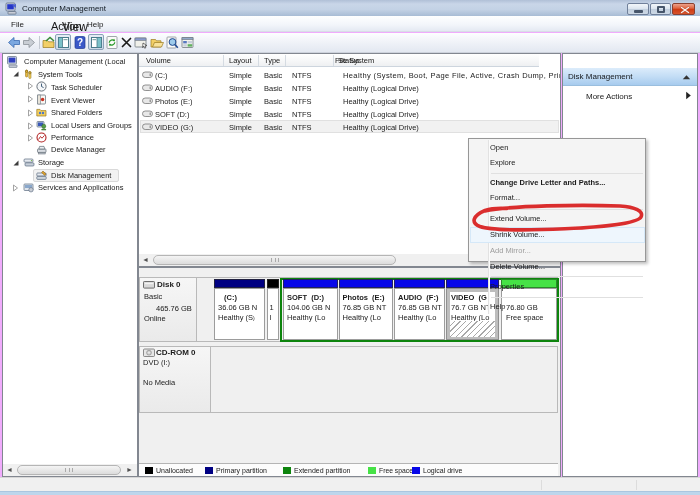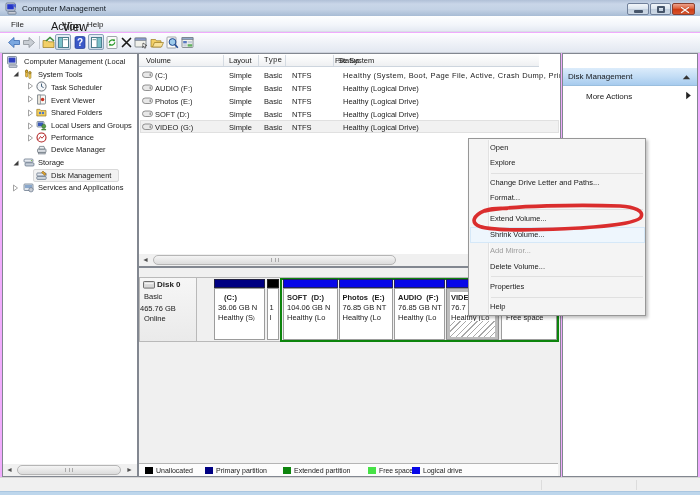--- a/index.html
+++ b/index.html
@@ -235,21 +235,21 @@
         </div>
     </div>
   </div>
 
   <div class="pane" id="listpane" style="left:138px;top:53px;width:423px;height:214px;overflow:hidden;">
 
     <div class="abs" style="left:0;top:0;width:400px;height:13px;
       background:linear-gradient(180deg,#ffffff 0%,#f7f8f9 50%,#eef0f2 100%);border-bottom:1px solid #cdd5de;">
       <div class="txt" style="left:7px;top:2px;">Volume</div>
       <div class="txt" style="left:90px;top:2px;">Layout</div>
-      <div class="txt" style="left:125px;top:2px;font-family:Liberation Mono, monospace;">Type</div>
+      <div class="txt" style="left:125px;top:2px;">Type</div>
       <div class="txt" style="left:152px;top:2px;padding-left:44px;">File System</div>
       <div class="txt" style="left:199px;top:2px;">Status</div>
       <div class="abs" style="left:84px;top:1px;width:1px;height:11px;background:#d5dbe2;"></div>
       <div class="abs" style="left:119px;top:1px;width:1px;height:11px;background:#d5dbe2;"></div>
       <div class="abs" style="left:146px;top:1px;width:1px;height:11px;background:#d5dbe2;"></div>
       <div class="abs" style="left:194px;top:1px;width:1px;height:11px;background:#d5dbe2;"></div>
     </div>
 
     <div class="abs" style="left:0;top:14px;width:421px;height:13px;">
       <svg class="abs" style="left:3px;top:3px" width="11" height="8" viewBox="0 0 11 8">
@@ -323,21 +323,21 @@
 
     <div class="abs" style="left:0;top:9px;width:419px;height:65px;border:1px solid #b9b9b9;background:#f0f0f0;">
       <div class="abs" style="left:0;top:0;width:57px;height:63px;border-right:1px solid #b9b9b9;
         background:linear-gradient(180deg,#f6f6f6,#eaeaea);">
         <svg class="abs" style="left:3px;top:3px" width="12" height="8" viewBox="0 0 12 8">
             <rect x="0.5" y="0.5" width="11" height="6.6" rx="0.8" fill="#d8d8d8" stroke="#606060" stroke-width="0.9"></rect>
             <rect x="1.8" y="1.8" width="8.4" height="1.4" fill="#f2f2f2"></rect>
           </svg>
         <div class="txt bold" style="left:17px;top:2px;font-size:8px;">Disk 0</div>
         <div class="txt" style="left:4px;top:14px;">Basic</div>
-        <div class="txt" style="left:0;top:25.5px;">465.76 GB</div>
+        <div class="txt" style="left:16px;top:25.5px;">465.76 GB</div>
         <div class="txt" style="left:4px;top:36px;">Online</div>
       </div>
 
       <div class="abs" style="left:74px;top:1px;width:51px;height:61px;">
         <div class="abs" style="left:0;top:0;width:51px;height:9px;background:#000082;border:1px solid #202040;"></div>
         <div class="abs" style="left:0;top:9px;width:51px;height:52px;background:#fff;border:1px solid #9c9c9c;overflow:hidden;">
           <div class="txt bold" style="left:9px;top:4px;">(C:)</div>
           <div class="txt" style="left:3px;top:14px;text-align:right;">36.06 GB N</div>
           <div class="txt" style="left:3px;top:24px;">Healthy (S<span style="font-size:5px">)</span></div>
         </div>
@@ -394,20 +394,33 @@
 
       <div class="abs" style="left:361px;top:1px;width:56px;height:61px;">
         <div class="abs" style="left:0;top:0;width:56px;height:9px;background:#46e246;border:1px solid #2a8a2a;"></div>
         <div class="abs" style="left:0;top:9px;width:56px;height:52px;background:#fff;border:1px solid #9c9c9c;overflow:hidden;">
           <div class="txt" style="left:4px;top:14px;">76.80 GB</div>
           <div class="txt" style="left:4px;top:24px;">Free space</div>
         </div>
       </div>
     </div>
 
+    <div class="abs" style="left:0;top:78px;width:419px;height:67px;border:1px solid #b9b9b9;background:#f0f0f0;">
+      <div class="abs" style="left:0;top:0;width:71px;height:65px;border-right:1px solid #b9b9b9;
+        background:linear-gradient(180deg,#f6f6f6,#eaeaea);">
+        <svg class="abs" style="left:3px;top:1px" width="12" height="10" viewBox="0 0 12 10">
+          <rect x="0.5" y="1" width="11" height="7.5" rx="1" fill="#e6e6e6" stroke="#707070" stroke-width="0.8"></rect>
+          <circle cx="6" cy="4.7" r="2.4" fill="#cfcfcf" stroke="#808080" stroke-width="0.6"></circle>
+          <circle cx="6" cy="4.7" r="0.8" fill="#f4f4f4"></circle>
+        </svg>
+        <div class="txt bold" style="left:16px;top:1px;font-size:8px;">CD-ROM 0</div>
+        <div class="txt" style="left:3px;top:11px;">DVD (I:)</div>
+        <div class="txt" style="left:3px;top:31px;">No Media</div>
+      </div>
+    </div>
 
     <div class="abs" style="left:0;top:195px;width:419px;height:13px;background:#fcfcfc;border-top:1px solid #b4b4b4;font-size:7px;">
       <div class="abs" style="left:6px;top:2.5px;width:7.5px;height:7.5px;background:#000;"></div>
       <div class="txt" style="left:17px;top:3px;">Unallocated</div>
       <div class="abs" style="left:66px;top:2.5px;width:7.5px;height:7.5px;background:#000082;"></div>
       <div class="txt" style="left:77px;top:3px;">Primary partition</div>
       <div class="abs" style="left:144px;top:2.5px;width:7.5px;height:7.5px;background:#0d840d;"></div>
       <div class="txt" style="left:155px;top:3px;">Extended partition</div>
       <div class="abs" style="left:229px;top:2.5px;width:7.5px;height:7.5px;background:#46e246;"></div>
       <div class="txt" style="left:240px;top:3px;font-size:6.8px;">Free space</div>
@@ -429,28 +442,28 @@
         <path d="M1.2 0.8 L5.8 4.5 L1.2 8.2 Z" fill="#222"></path>
       </svg>
   </div>
 
   <div class="abs" style="left:0;top:477px;width:700px;height:14px;background:#f0f0f0;border-top:1px solid #d6d6d6;">
     <div class="abs" style="left:541px;top:2px;width:1px;height:10px;background:#dcdcdc;"></div>
     <div class="abs" style="left:636px;top:2px;width:1px;height:10px;background:#dcdcdc;"></div>
   </div>
   <div class="abs" style="left:0;top:491px;width:700px;height:4px;background:#bdd6ec;border-top:1px solid #aac6e0;"></div>
 
-  <div class="abs" id="ctxmenu" style="left:468px;top:138px;width:178px;height:178px;background:#f4f4f4;
+  <div class="abs" id="ctxmenu" style="left:468px;top:138px;width:178px;height:124px;background:#f4f4f4;
        border:1px solid #979797;box-shadow:2px 2px 3px rgba(0,0,0,0.25);z-index:50;">
     <div class="abs" style="left:19px;top:1px;width:1px;height:174px;background:#e2e2e2;"></div>
     <div class="abs" style="left:20px;top:1px;width:1px;height:174px;background:#fbfbfb;"></div>
     <div class="txt" style="left:21px;top:3.5px;">Open</div>
     <div class="txt" style="left:21px;top:19px;">Explore</div>
     <div class="abs" style="left:22px;top:33.5px;width:152px;height:1px;background:#e0e0e0;"></div>
-    <div class="txt" style="left:21px;top:39px;">Change Drive Letter and Paths...</div>
+    <div class="txt" style="left:21px;top:39px;font-weight:bold;">Change Drive Letter and Paths...</div>
     <div class="txt" style="left:21px;top:54px;">Format...</div>
     <div class="abs" style="left:22px;top:70px;width:152px;height:1px;background:#e0e0e0;"></div>
     <div class="txt" style="left:21px;top:75px;">Extend Volume...</div>
     <div class="abs" style="left:1px;top:87.5px;width:175px;height:16px;background:#eef6fd;border:1px solid #d5e8f8;"></div>
     <div class="txt" style="left:21px;top:91px;">Shrink Volume...</div>
     <div class="txt" style="left:21px;top:107px;color:#9d9d9d;">Add Mirror...</div>
     <div class="txt" style="left:21px;top:122.5px;">Delete Volume...</div>
     <div class="abs" style="left:22px;top:137px;width:152px;height:1px;background:#e0e0e0;"></div>
     <div class="txt" style="left:21px;top:143px;">Properties</div>
     <div class="abs" style="left:22px;top:157.5px;width:152px;height:1px;background:#e0e0e0;"></div>

